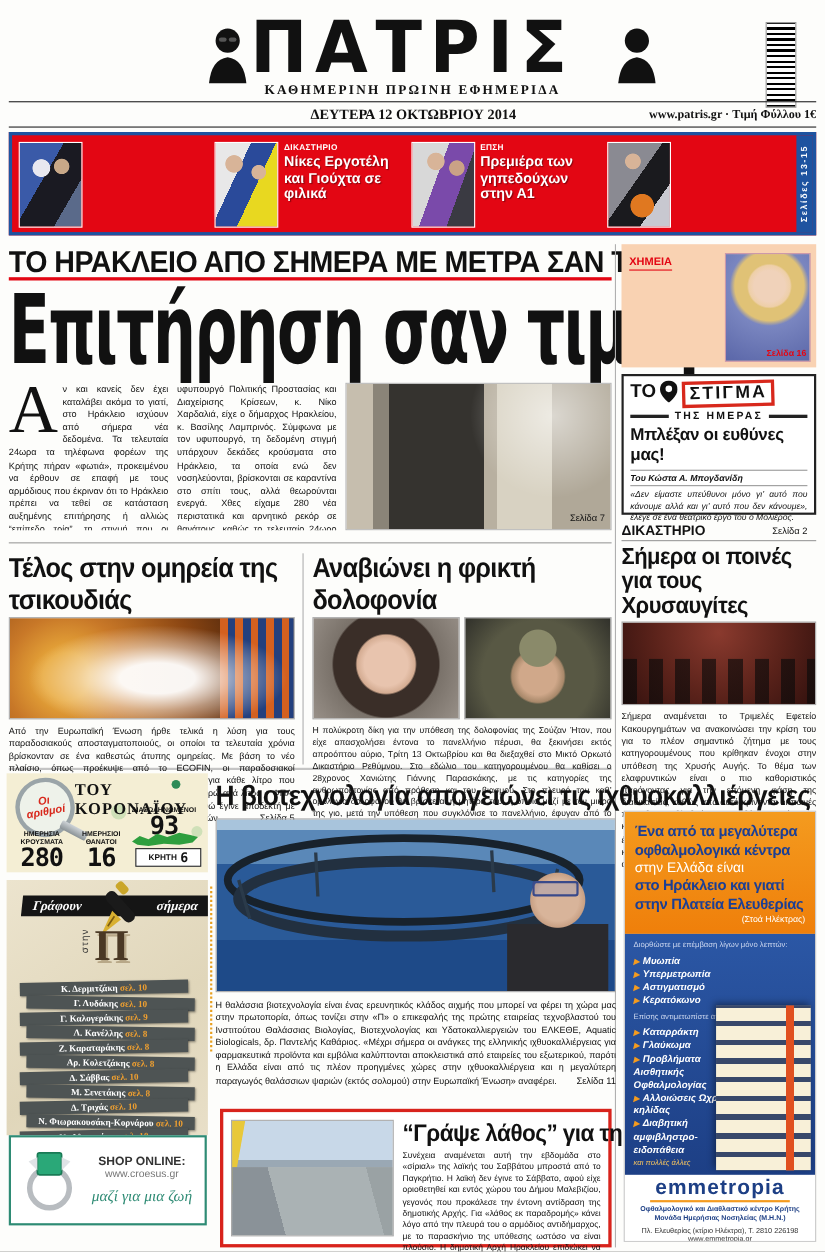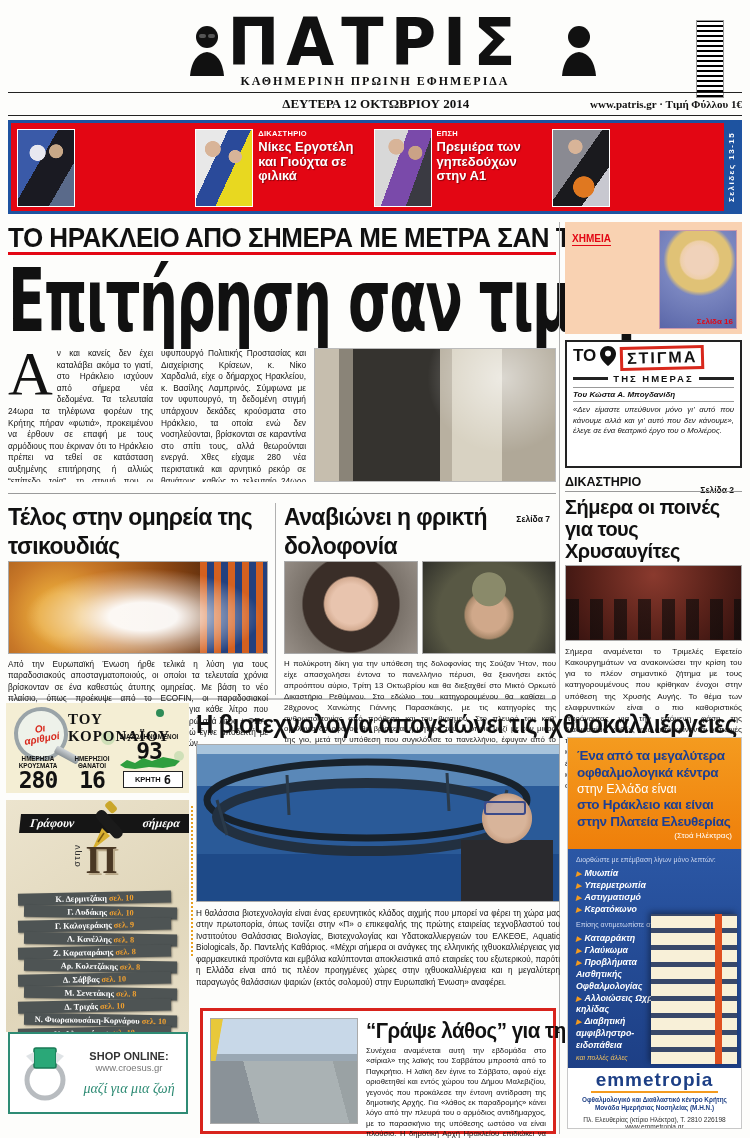--- a/index.html
+++ b/index.html
@@ -54,21 +54,21 @@
     background:radial-gradient(circle at 78% 22%,rgba(255,255,255,.55),transparent 35%),
     linear-gradient(to right,#c6beae 0 10%,#8a8478 10% 16%,#35332f 16% 52%,#b8b0a0 52% 57%,#d8d2c2 57% 78%,#b0a898 78%);}
   .lead-pageref{position:absolute;right:200px;top:466px;font-size:9px;font-weight:700;}
 
   .hrule{position:absolute;height:1px;background:#9a9a9a;}
   .vrule{position:absolute;width:1px;background:#b0b0b0;}
 
   
   .story h2{margin:0 0 5px 0;font-size:23px;font-weight:700;letter-spacing:-.6px;transform:scaleY(1.08);transform-origin:left top;}
   .story .body{font-size:8.2px;line-height:1.38;text-align:justify;}
-  .pageref{font-weight:700;font-size:8.5px;white-space:nowrap;margin-top:48px;}
+  .pageref{font-weight:400;font-size:8.5px;white-space:nowrap;}
   .photo{border:1px solid #aaa;box-sizing:border-box;}
   .photo-tsik{width:100%;height:93px;
     background:radial-gradient(ellipse at 52% 60%,rgba(255,255,255,.95) 0 18%,rgba(255,255,255,.45) 38%,transparent 62%),
     repeating-linear-gradient(90deg,#d4601f 0 7px,#23407e 7px 14px) 100% 0/26% 100% no-repeat,
     radial-gradient(circle at 20% 58%,#e8a83a 0 10%,#c87828 26%,#8a4512 55%,#42200c 85%,#2a140a);}
   .dolo-photos{display:flex;gap:4px;}
   .photo-woman{flex:1;height:93px;
     background:radial-gradient(circle at 50% 46%,#e8c4ae 0 24%,#d4ac92 32%,#3a2e28 34% 58%,#7a726a 60%,#989088);}
   .photo-camo{flex:1;height:93px;
     background:radial-gradient(circle at 50% 30%,#8a8a6a 0 18%,transparent 19%),
@@ -293,20 +293,21 @@
         <path d="M8 0 C3.5 0 0 3.5 0 8 C0 14 8 20 8 20 C8 20 16 14 16 8 C16 3.5 12.5 0 8 0 Z" fill="#111"></path>
         <circle cx="8" cy="7.5" r="3" fill="#fff"></circle>
       </svg>
       <span class="stamp">ΣΤΙΓΜΑ</span>
     </div>
     <div class="stigma-sub">
       <span class="dash"></span>
         <span>ΤΗΣ ΗΜΕΡΑΣ</span>
         <span class="dash"></span>
     </div>
+    <div class="stigma-h">Μπλέξαν οι ευθύνες μας!</div>
     <div class="stigma-by"><b>Του Κώστα Α. Μπογδανίδη</b></div>
     <div class="stigma-quote"><span>«Δεν είμαστε υπεύθυνοι μόνο γι’ αυτό που κάνουμε αλλά και γι’ αυτό που δεν κάνουμε», έλεγε σε ένα θεατρικό έργο του ο Μολιέρος.</span> <span class="pageref">Σελίδα 2</span></div>
   </div>
 
   <div class="dika">
     <div class="dika-label">ΔΙΚΑΣΤΗΡΙΟ</div>
     <div class="dika-h">Σήμερα οι ποινές για τους Χρυσαυγίτες</div>
     <div class="photo photo-parl"></div>
     <div class="dika-body"><span>Σήμερα αναμένεται το Τριμελές Εφετείο Κακουργημάτων να ανακοινώσει την κρίση του για το πλέον σημαντικό ζήτημα με τους κατηγορουμένους που κρίθηκαν ένοχοι στην υπόθεση της Χρυσής Αυγής. Το θέμα των ελαφρυντικών είναι ο πιο καθοριστικός παράγοντας για την επόμενη φάση της διαδικασίας, καθώς από αυτό κρίνονται οι ποινές που θα επιβληθούν σε καθέναν από τους καταδικασθέντες. Εντωμεταξύ, επιχειρησιακά έτοιμη είναι η ΕΛ.ΑΣ. για τη σύλληψη των καταδικασθέντων μελών της Χρυσής Αυγής, όταν ανακοινωθούν οι ποινές από το δικαστήριο.</span> <span class="pageref">Σελίδα 3</span></div>
   </div>
@@ -408,21 +409,21 @@
       <div class="curl">www.croesus.gr</div>
       <div class="slogan">μαζί για μια ζωή</div>
     </div>
   </div>
 
   <div class="emme">
     <div class="emme-orange">
       <div class="eo-line eo-b">Ένα από τα μεγαλύτερα</div>
       <div class="eo-line eo-b">οφθαλμολογικά κέντρα</div>
       <div class="eo-line eo-w">στην Ελλάδα είναι</div>
-      <div class="eo-line eo-b">στο Ηράκλειο και είναι</div>
+      <div class="eo-line eo-b">στο Ηράκλειο και γιατί</div>
       <div class="eo-line eo-b">στην Πλατεία Ελευθερίας</div>
       <div class="eo-line eo-s">(Στοά Ηλέκτρας)</div>
     </div>
     <div class="emme-blue">
       <div class="building"></div>
       <div class="eb-intro">Διορθώστε με επέμβαση λίγων μόνο λεπτών:</div>
       <div class="eb-item"><span class="arr">▶</span><span>Μυωπία</span></div>
       <div class="eb-item"><span class="arr">▶</span><span>Υπερμετρωπία</span></div>
       <div class="eb-item"><span class="arr">▶</span><span>Αστιγματισμό</span></div>
       <div class="eb-item"><span class="arr">▶</span><span>Κερατόκωνο</span></div>

